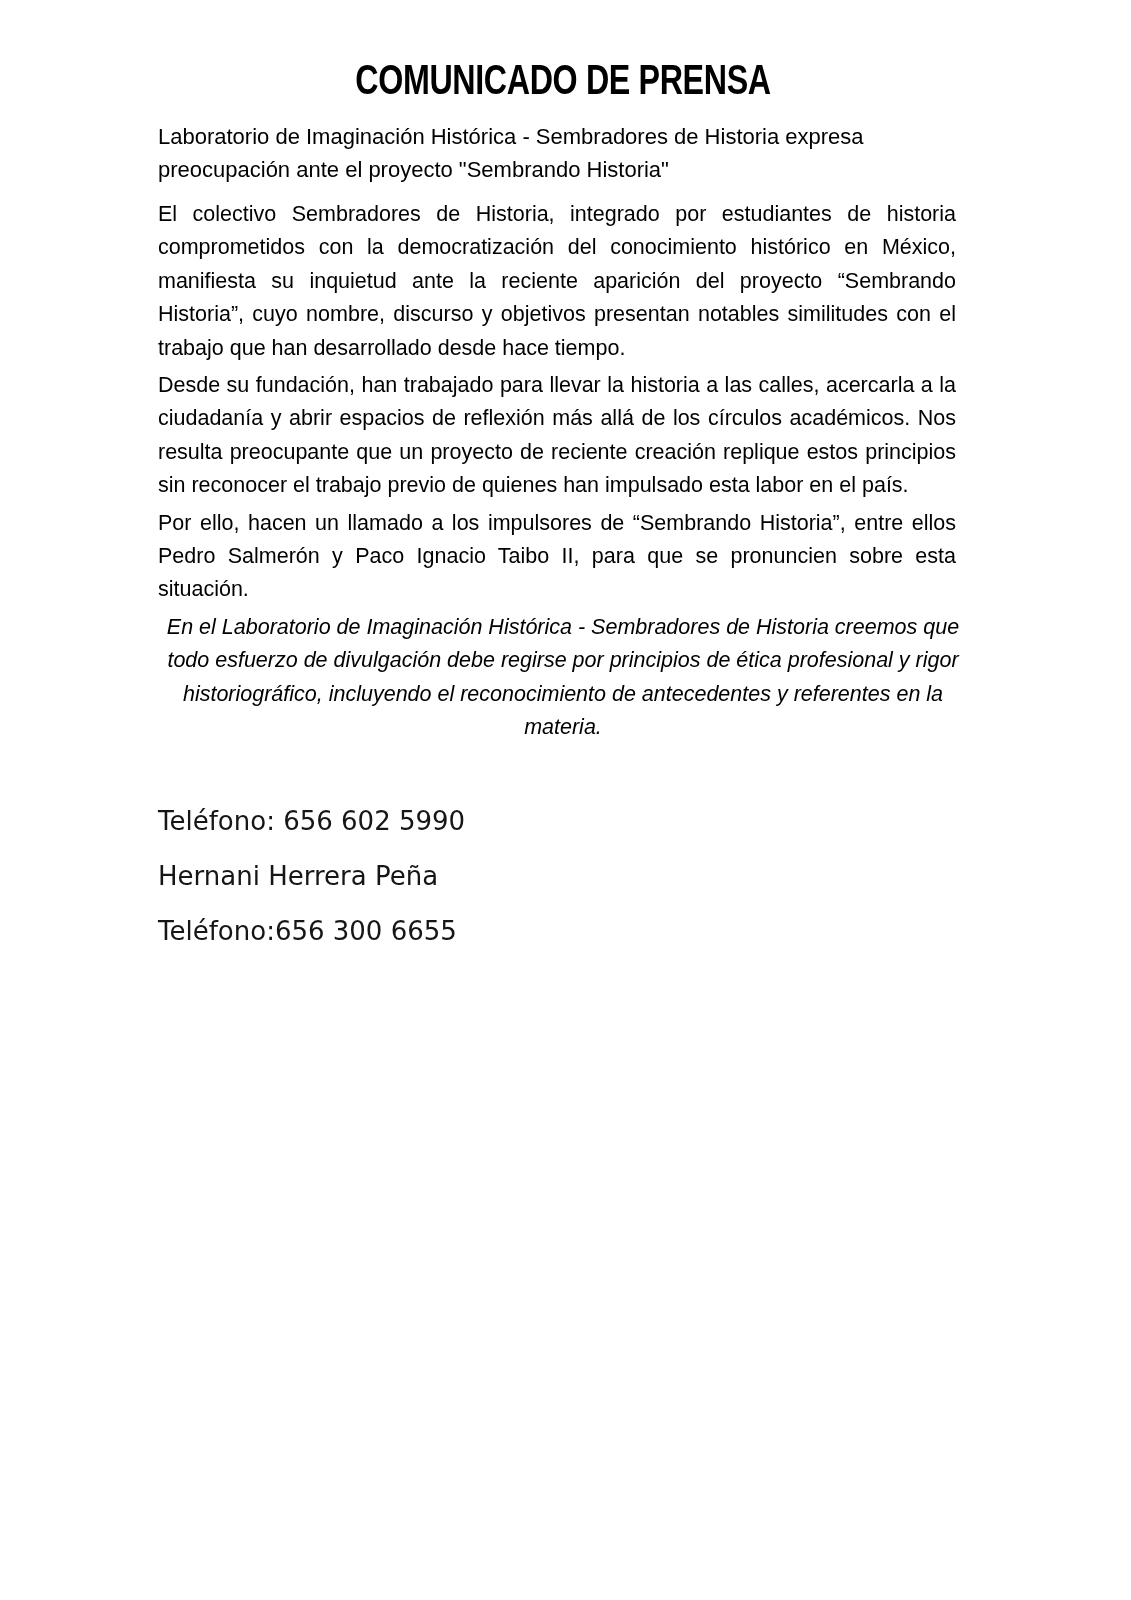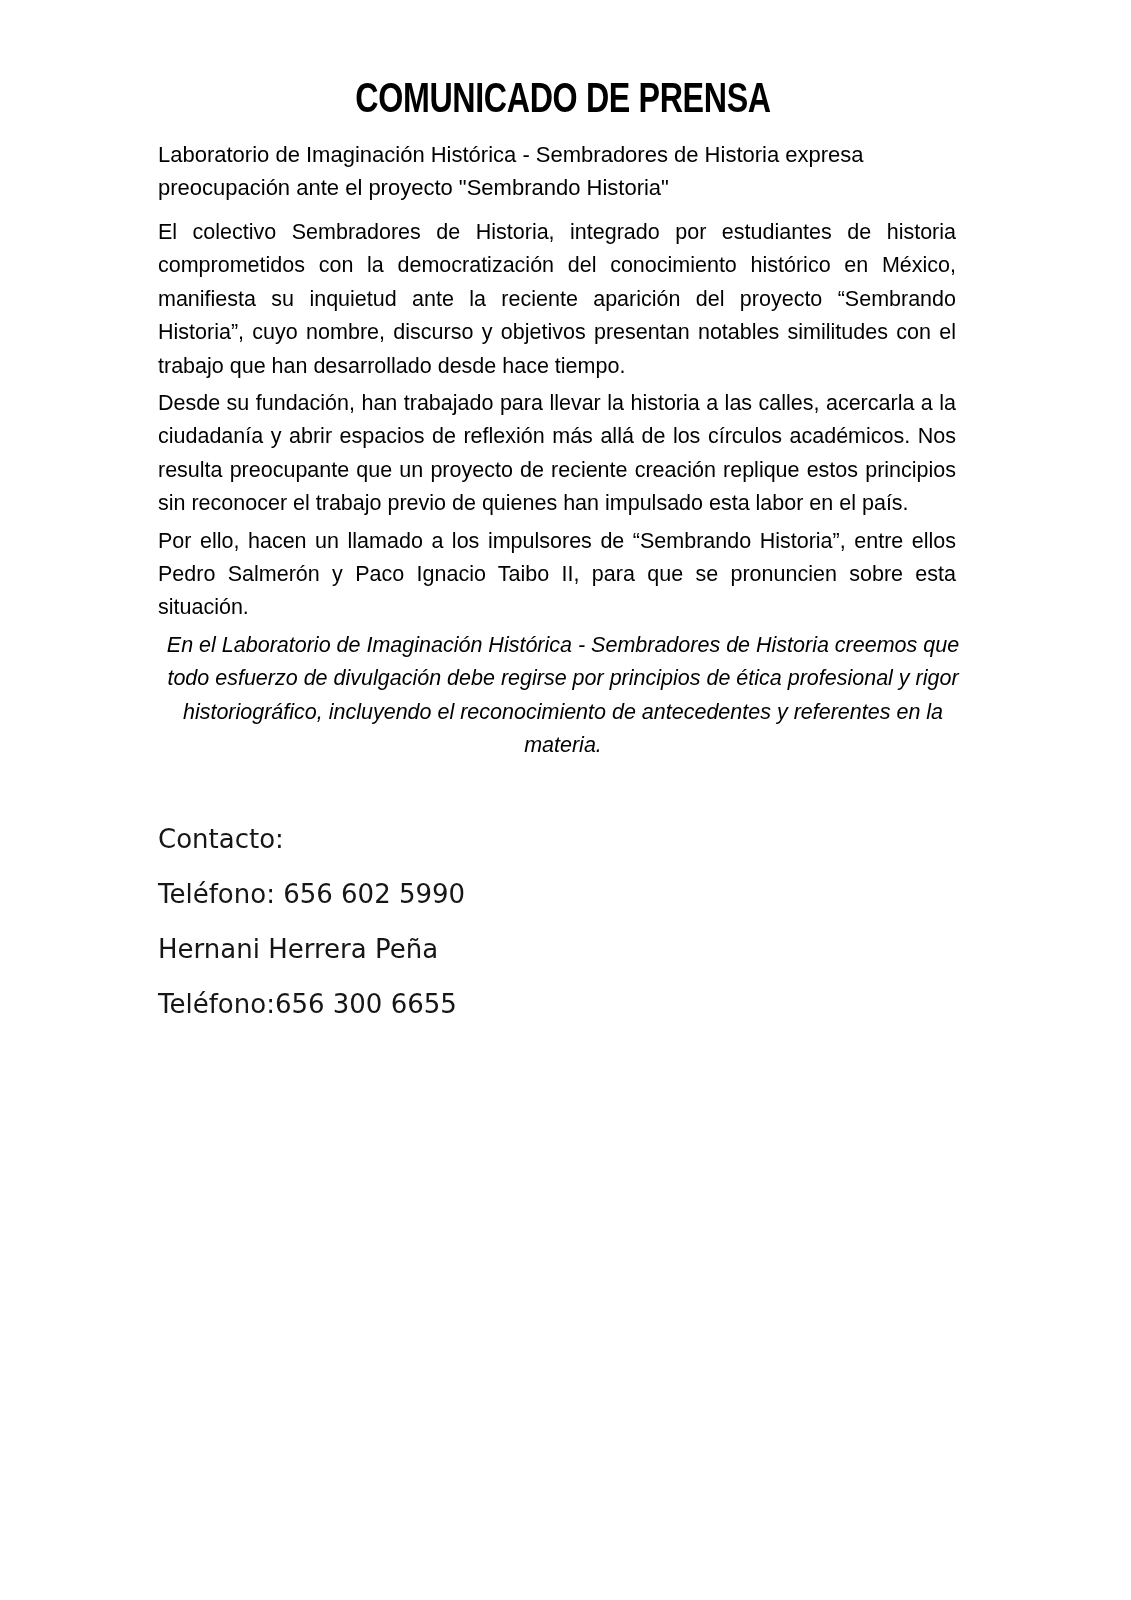--- a/index.html
+++ b/index.html
@@ -8,21 +8,21 @@
     padding: 0;
     background: #ffffff;
   }
   .page {
     position: relative;
     width: 1131px;
     height: 1600px;
     margin: 0 auto;
     background: #ffffff;
     box-sizing: border-box;
-    padding: 73px 163px 0 158px;
+    padding: 55px 163px 0 158px;
     font-family: "Liberation Sans", sans-serif;
     color: #000000;
     overflow: hidden;
   }
   .doc-title {
     margin: 0 0 16px 0;
     text-align: center;
     font-size: 43px;
     font-weight: 700;
     line-height: 49px;
@@ -80,19 +80,18 @@
   <p class="body-par">El colectivo Sembradores de Historia, integrado por estudiantes de historia comprometidos con la democratización del conocimiento histórico en México, manifiesta su inquietud ante la reciente aparición del proyecto “Sembrando Historia”, cuyo nombre, discurso y objetivos presentan notables similitudes con el trabajo que han desarrollado desde hace tiempo.</p>
 
   <p class="body-par">Desde su fundación, han trabajado para llevar la historia a las calles, acercarla a la ciudadanía y abrir espacios de reflexión más allá de los círculos académicos. Nos resulta preocupante que un proyecto de reciente creación replique estos principios sin reconocer el trabajo previo de quienes han impulsado esta labor en el país.</p>
 
   <p class="body-par">Por ello, hacen un llamado a los impulsores de “Sembrando Historia”, entre ellos Pedro Salmerón y Paco Ignacio Taibo II, para que se pronuncien sobre esta situación.</p>
 
   <p class="quote-par">En el Laboratorio de Imaginación Histórica - Sembradores de Historia creemos que todo esfuerzo de divulgación debe regirse por principios de ética profesional y rigor historiográfico, incluyendo el reconocimiento de antecedentes y referentes en la materia.</p>
 
 
   <div class="contact-block">
-    <div class="contact-line">Contacto:</div>
     <div class="contact-line">Teléfono: 656 602 5990</div>
     <div class="contact-line">Hernani Herrera Peña</div>
     <div class="contact-line">Teléfono:656 300 6655</div>
   </div>
 
 </div>
 
 </body></html>

